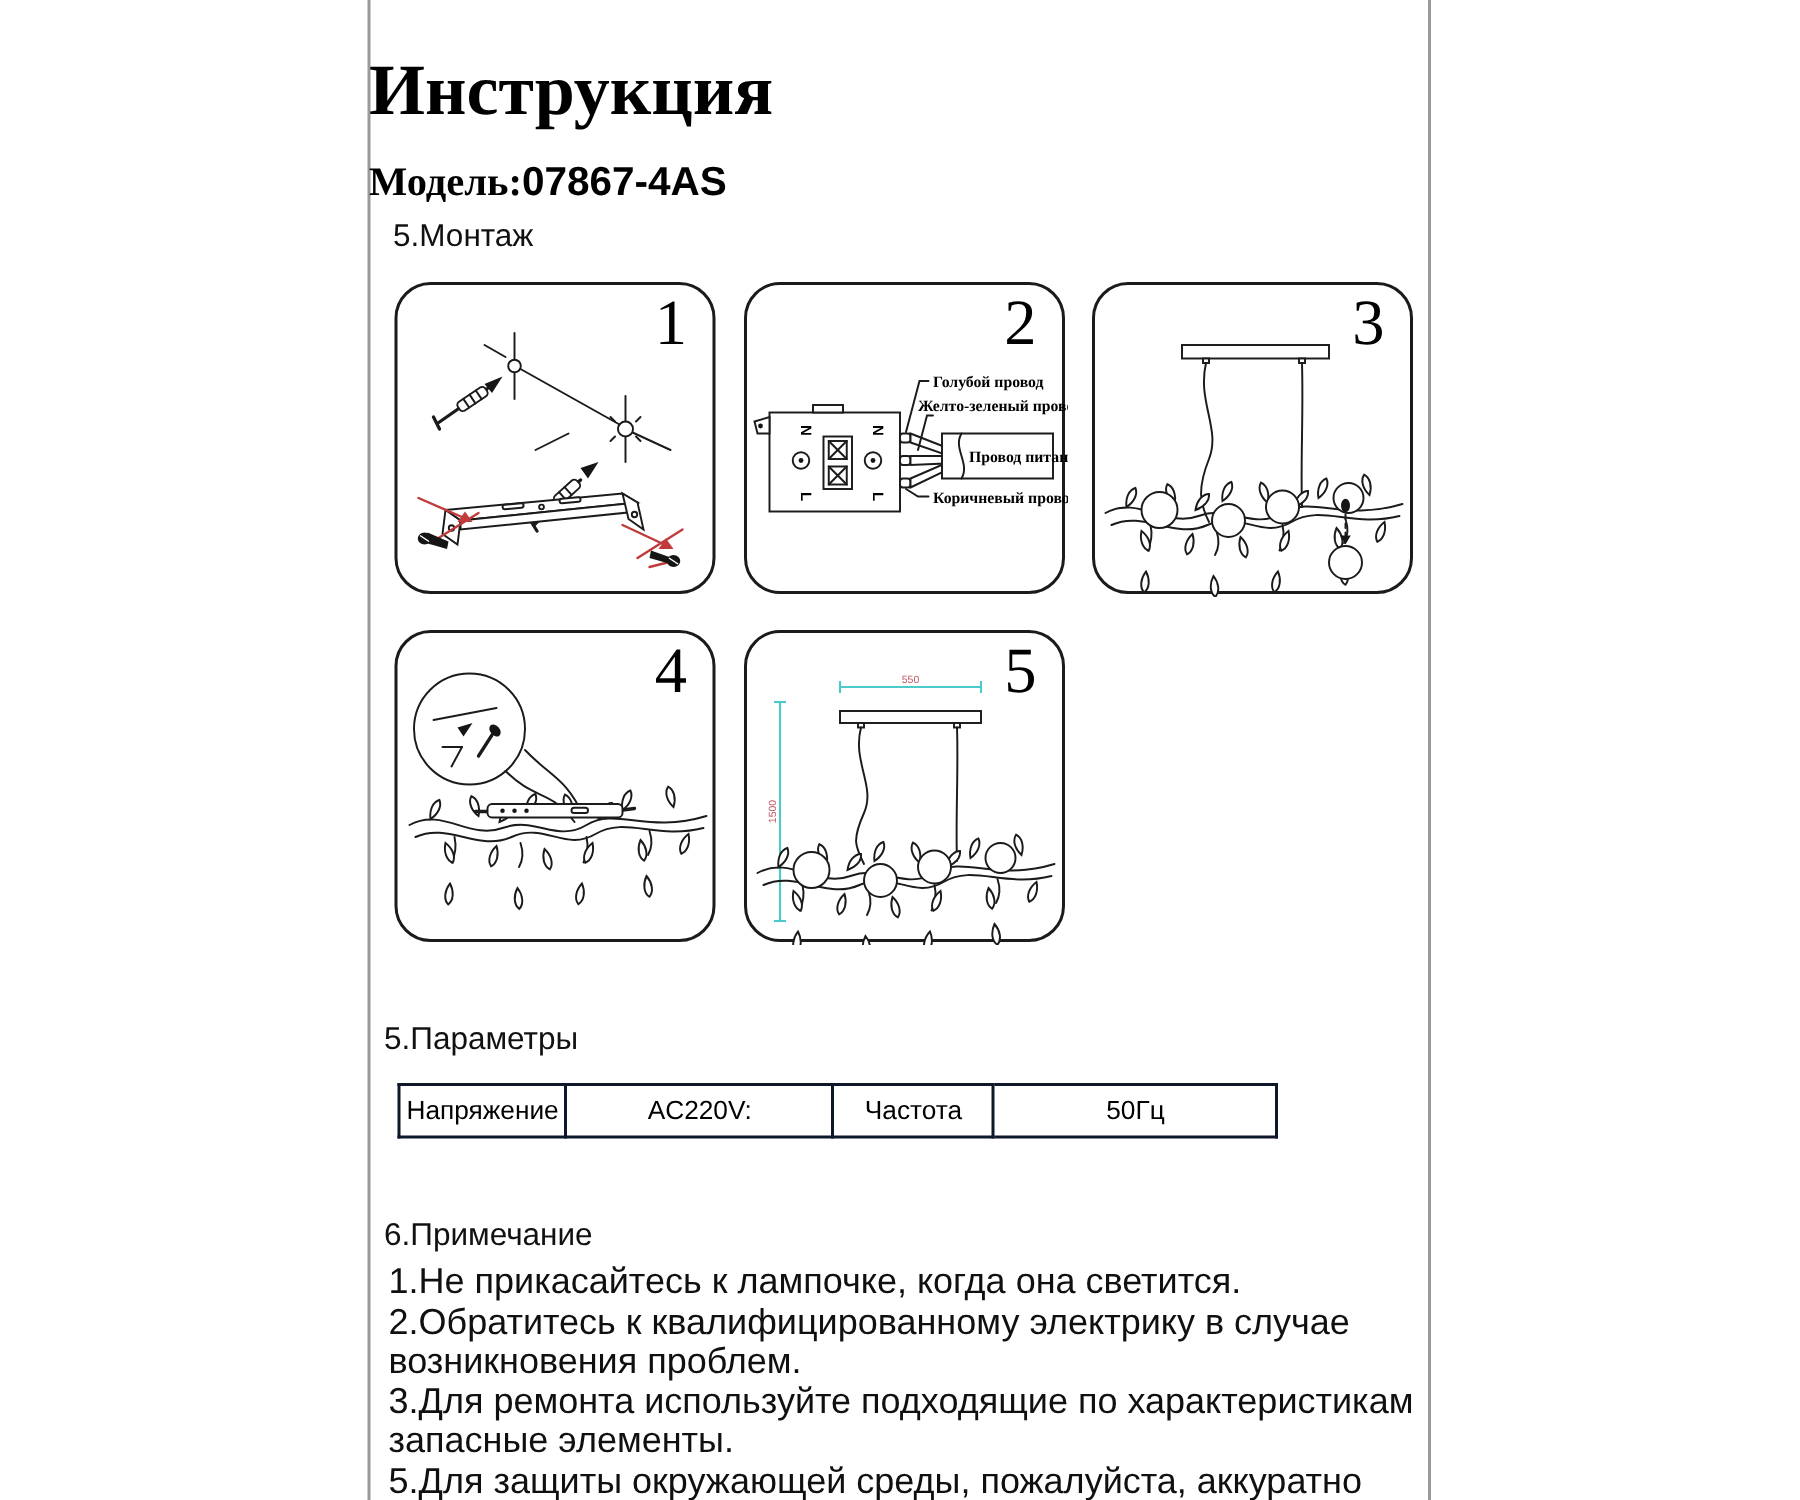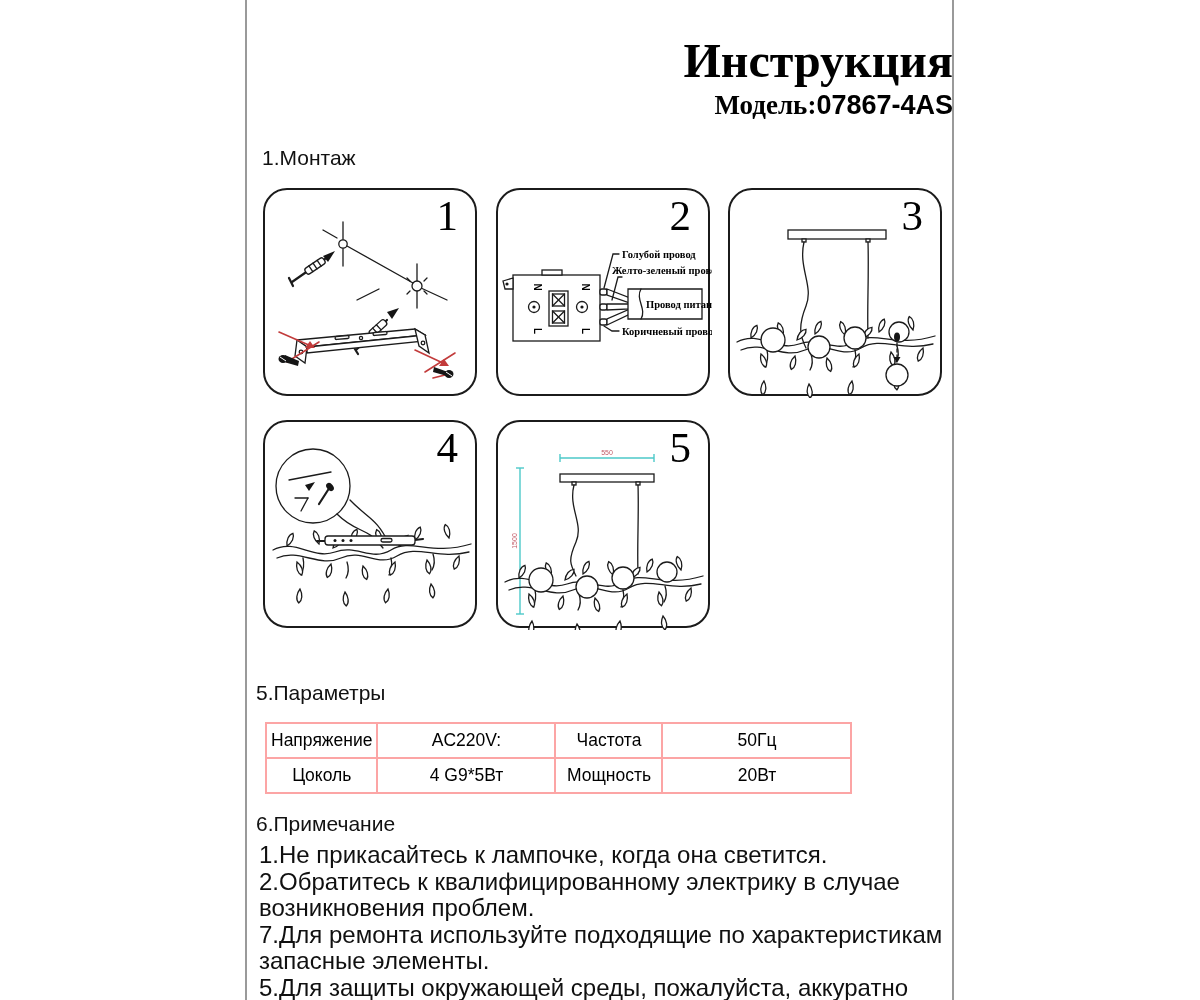--- a/index.html
+++ b/index.html
@@ -10,23 +10,23 @@
     --page-border:#9a9a9a;
   }
   *{box-sizing:border-box;margin:0;padding:0;}
   html,body{background:#ffffff;}
   body{font-family:"Liberation Sans", sans-serif;color:var(--ink);}
   .stage{position:relative;width:1200px;height:1000px;background:#fff;overflow:hidden;}
   .page-edge{position:absolute;top:0;bottom:0;width:2px;background:var(--page-border);}
   .page-edge.left{left:245px;}
   .page-edge.right{left:952px;}
 
-  .title-block{position:absolute;left:246px;top:36px;width:707px;text-align:right;}
+  .title-block{position:absolute;left:246px;top:36px;width:707px;text-align:left;}
   .doc-title{font-family:"Liberation Serif", serif;font-weight:bold;font-size:48px;line-height:1.05;color:#000;}
-  .model-line{margin-top:4px;font-size:27px;font-weight:bold;color:#000;}
+  .model-line{margin-top:20px;font-size:27px;font-weight:bold;color:#000;}
   .model-label{font-family:"Liberation Serif", serif;}
   .model-value{font-family:"Liberation Sans", sans-serif;}
 
   .sec-heading{position:absolute;font-size:21px;color:#111;}
   .h-montage{left:262px;top:146px;}
   .h-params{left:256px;top:681px;}
   .h-notes{left:256px;top:812px;}
 
   .panel{position:absolute;width:214px;height:208px;border:2.5px solid #1b1b1b;border-radius:24px;background:#fff;}
   .panel-num{position:absolute;top:4px;right:17px;font-family:"Liberation Serif", serif;font-size:43px;color:#000;line-height:1;}
@@ -38,21 +38,21 @@
   svg .solid{fill:#151515;stroke:none;}
   svg .red{stroke:var(--accent-red);stroke-width:1.6;fill:none;stroke-linecap:round;}
   svg .redfill{fill:var(--accent-red);stroke:none;}
   svg .cy{stroke:var(--dim-line);stroke-width:1.4;fill:none;}
   svg .dimtxt{fill:var(--dim-text);font-family:"Liberation Sans", sans-serif;font-size:7px;}
   svg .wire-label{fill:#000;font-family:"Liberation Serif", serif;font-weight:bold;font-size:10.5px;}
   svg .nl{fill:#000;font-family:"Liberation Sans", sans-serif;font-weight:bold;font-size:10px;}
   svg .dash{stroke-dasharray:3 3;}
 
   .params-table{position:absolute;left:265px;top:722px;border-collapse:collapse;table-layout:fixed;}
-  .params-table td{border:2px solid #fca5a5;height:35px;text-align:center;vertical-align:middle;font-size:17.5px;color:#000;padding:0 4px;}
+  .params-table td{border:2px solid #0f172a;height:35px;text-align:center;vertical-align:middle;font-size:17.5px;color:#000;padding:0 4px;}
   .params-table col.c1{width:111px;}
   .params-table col.c2{width:178px;}
   .params-table col.c3{width:107px;}
   .params-table col.c4{width:189px;}
 
   .notes{position:absolute;left:259px;top:842px;width:692px;font-size:24px;line-height:26.5px;color:#101010;}
   .note-line{margin:0;}
 </style>
 </head>
 <body>
@@ -61,21 +61,21 @@
   <div class="page-edge left"></div>
   <div class="page-edge right"></div>
 
   <header class="title-block">
     <div class="doc-title">Инструкция</div>
     <div class="model-line">
       <span class="model-label">Модель:</span><span class="model-value">07867-4AS</span>
     </div>
   </header>
 
-  <div class="sec-heading h-montage">1.Монтаж</div>
+  <div class="sec-heading h-montage">5.Монтаж</div>
 
   <figure class="panel" style="left:263px;top:188px;">
     <svg width="214" height="208" viewBox="0 0 214 208">
 
       <line class="ln" x1="78" y1="32" x2="78" y2="76"></line>
       <line class="ln" x1="58" y1="40" x2="72" y2="48"></line>
       <circle class="shape" cx="78" cy="54" r="4.2"></circle>
       <line class="ln" x1="82" y1="56" x2="148" y2="93"></line>
 
       <line class="ln" x1="152" y1="74" x2="152" y2="118"></line>
@@ -332,30 +332,24 @@
         <col class="c3">
         <col class="c4">
       </colgroup>
     <tbody>
       <tr>
         <td>Напряжение</td>
         <td>AC220V:</td>
         <td>Частота</td>
         <td>50Гц</td>
       </tr>
-      <tr>
-        <td>Цоколь</td>
-        <td>4 G9*5Вт</td>
-        <td>Мощность</td>
-        <td>20Вт</td>
-      </tr>
     </tbody>
   </table>
 
   <div class="sec-heading h-notes">6.Примечание</div>
 
   <div class="notes">
     <p class="note-line">1.Не прикасайтесь к лампочке, когда она светится.</p>
     <p class="note-line">2.Обратитесь к квалифицированному электрику в случае возникновения проблем.</p>
-    <p class="note-line">7.Для ремонта используйте подходящие по характеристикам запасные элементы.</p>
+    <p class="note-line">3.Для ремонта используйте подходящие по характеристикам запасные элементы.</p>
     <p class="note-line">5.Для защиты окружающей среды, пожалуйста, аккуратно обращайтесь с полиэтиленовым пакетом и пенопластом.</p>
   </div>
 </div>
 
 </body></html>

